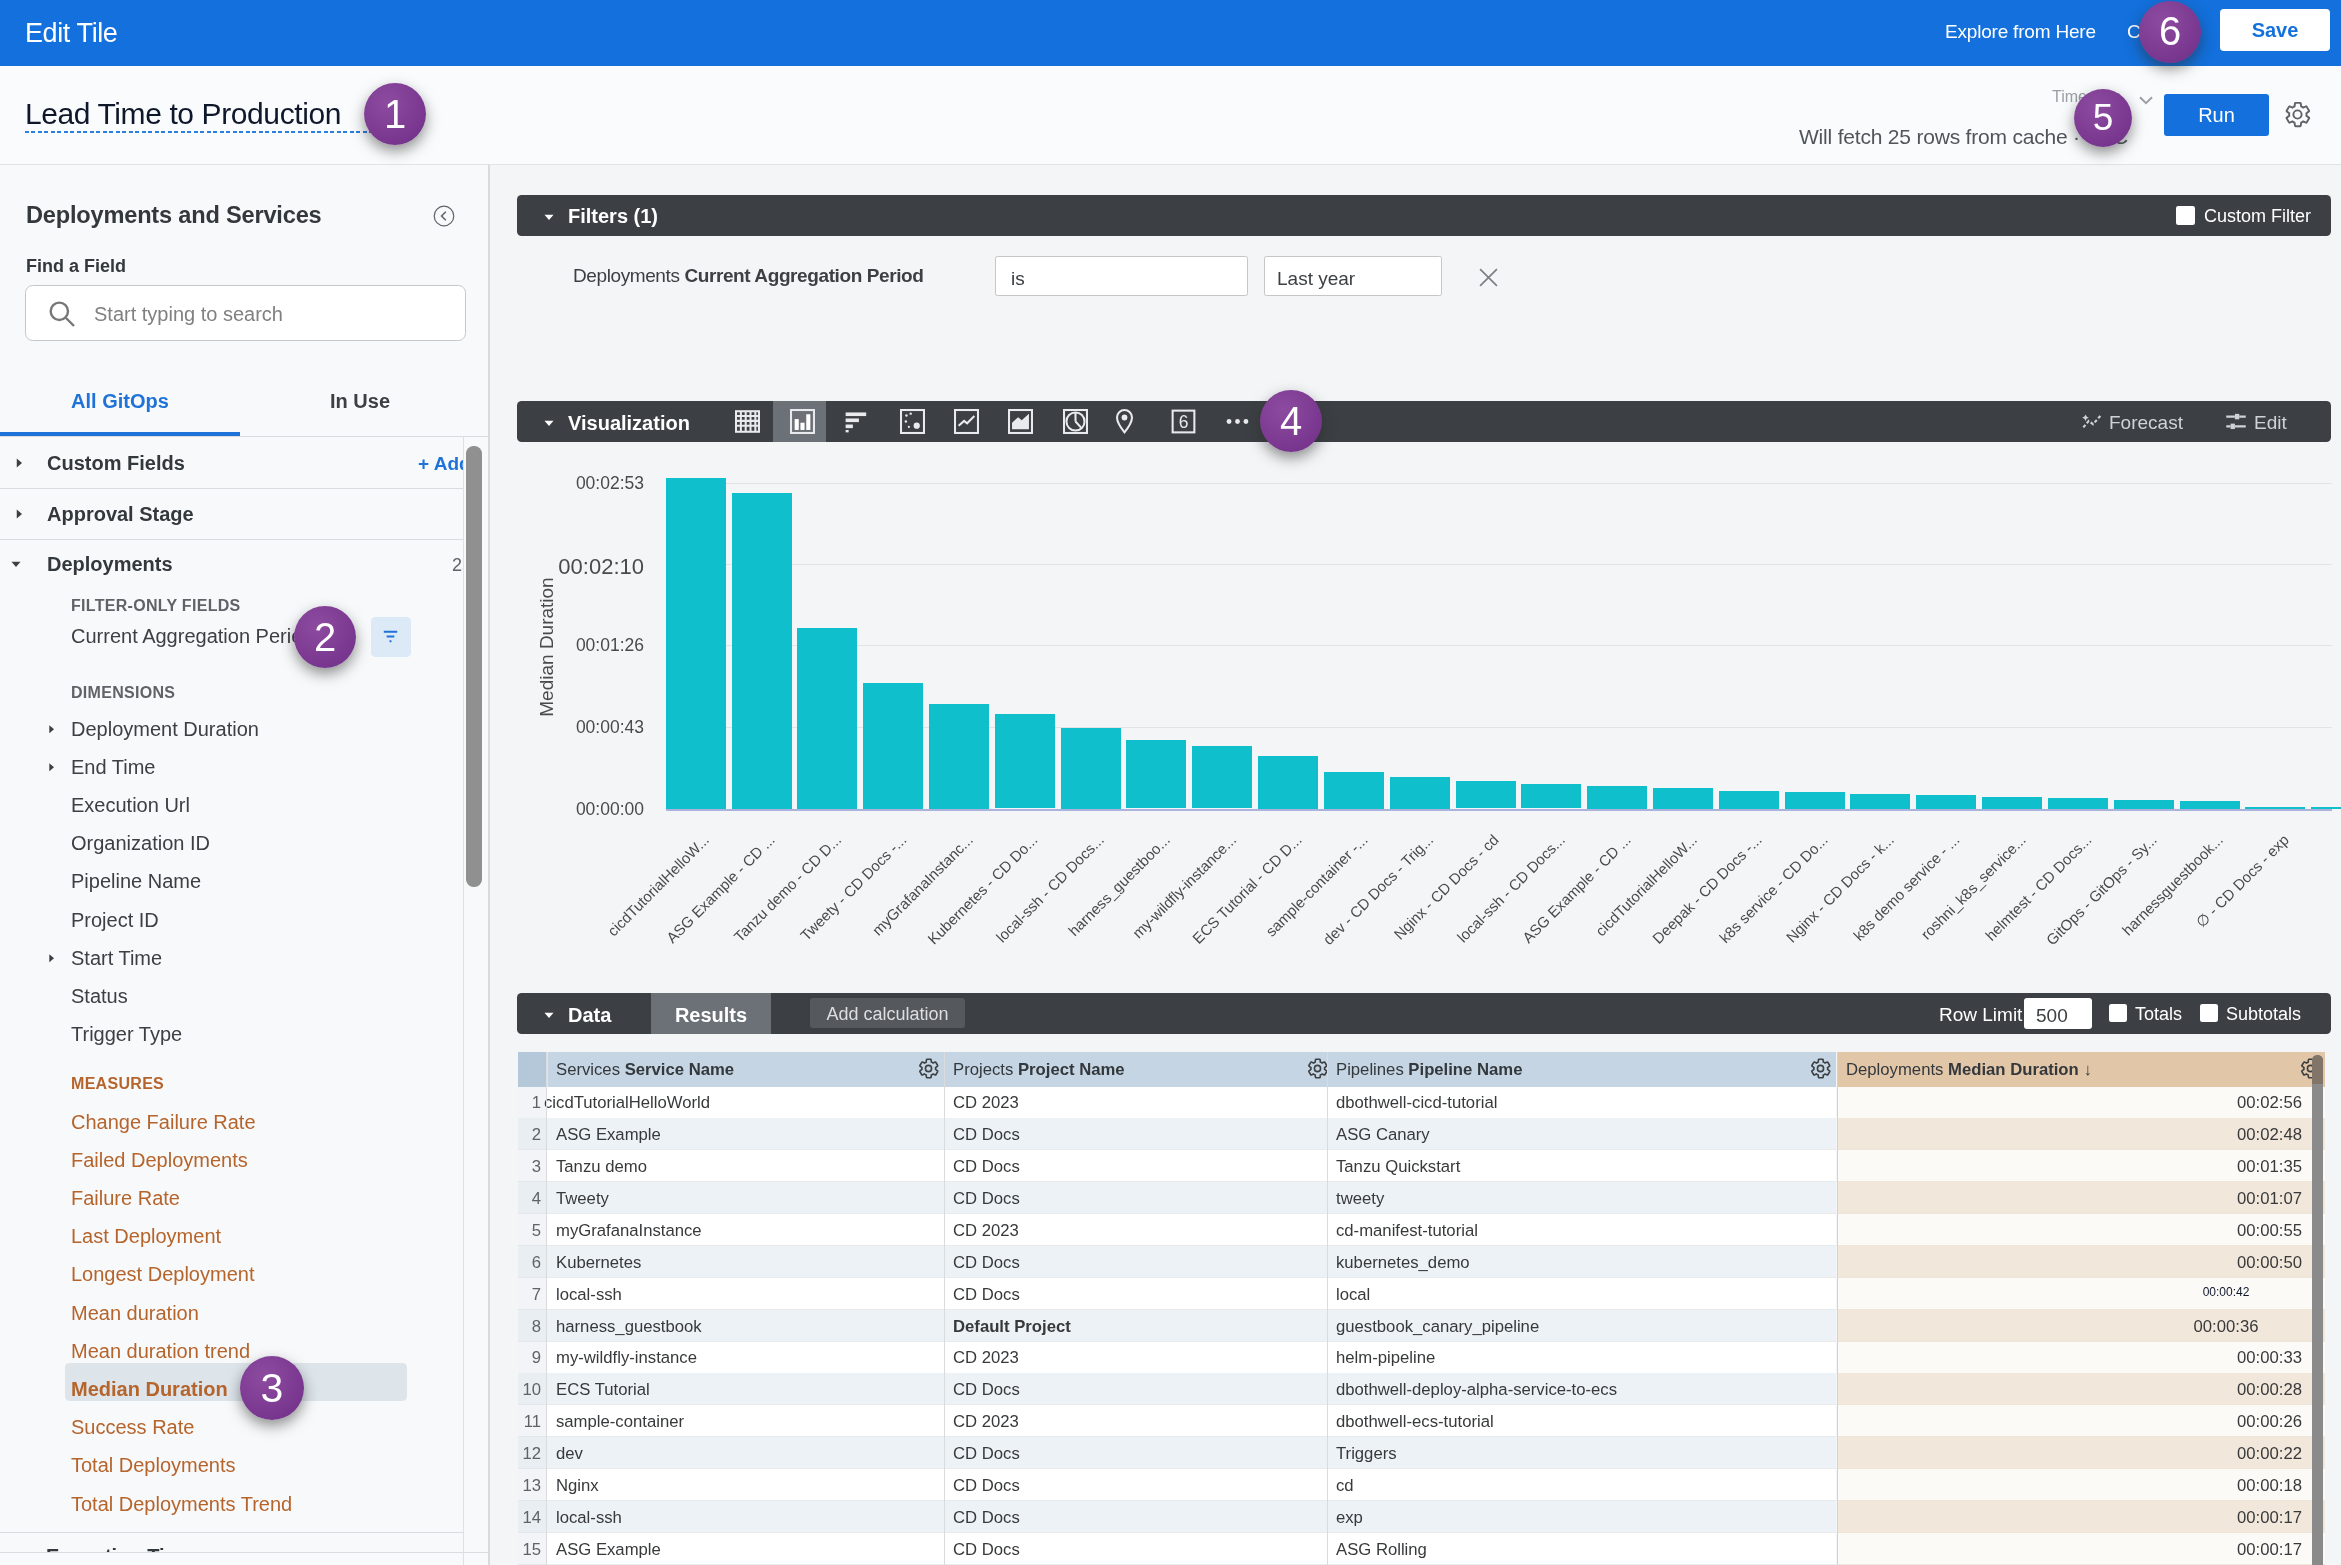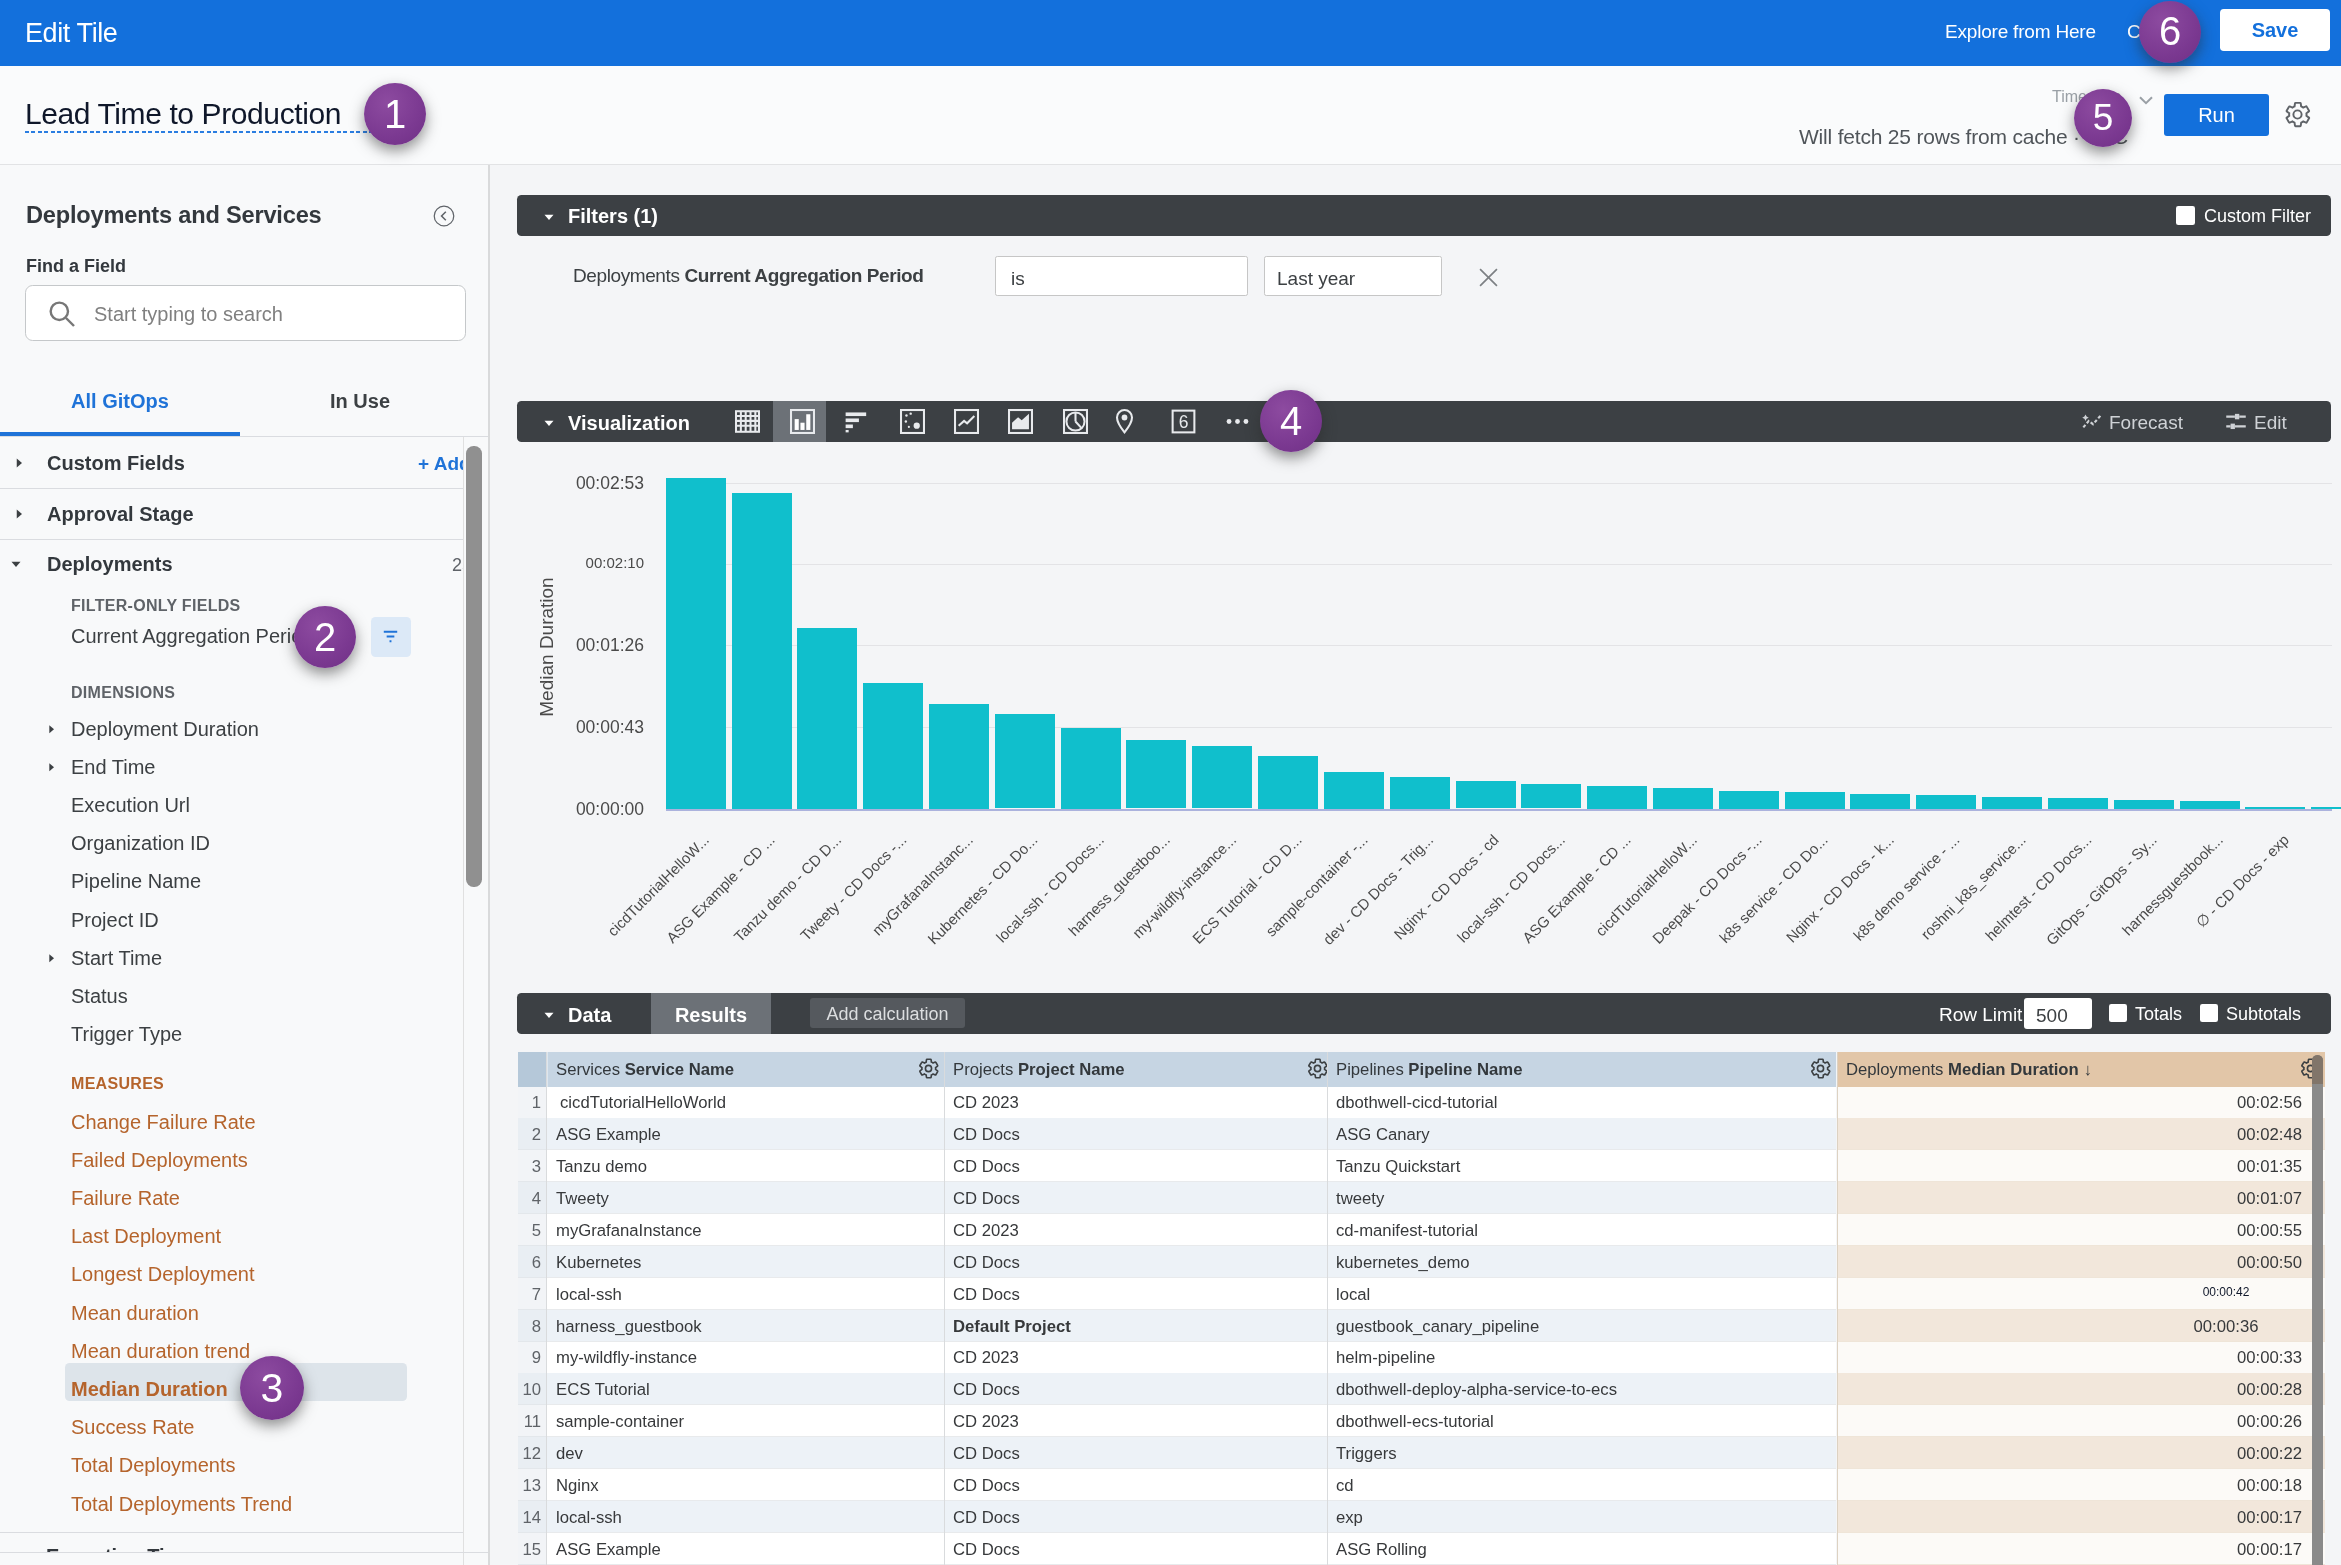--- a/index.html
+++ b/index.html
@@ -202,21 +202,21 @@
       <rect x="7" y="13.5" width="4" height="5" fill="#cfd2d6" stroke="none"></rect>
     </g>
   </svg>
 <div class="abs" style="left:2254px;top:412px;font-size:19px;color:#cfd2d6;">Edit</div>
 <div class="abs" style="left:666px;top:483px;width:1666px;height:0.8px;background:#e3e3e6;"></div>
 <div class="abs" style="left:666px;top:564px;width:1666px;height:0.8px;background:#e3e3e6;"></div>
 <div class="abs" style="left:666px;top:645px;width:1666px;height:0.8px;background:#e3e3e6;"></div>
 <div class="abs" style="left:666px;top:727px;width:1666px;height:0.8px;background:#e3e3e6;"></div>
 <div class="abs" style="left:666px;top:809px;width:1666px;height:1.5px;background:#abb2dd;"></div>
 <div class="abs" style="left:492px;top:473px;width:152px;text-align:right;font-size:17.5px;color:#4a4a4a;">00:02:53</div>
-<div class="abs" style="left:492px;top:554px;width:152px;text-align:right;font-size:15px;color:#4a4a4a;">00:02:10</div>
+<div class="abs" style="left:492px;top:554px;width:152px;text-align:right;font-size:22px;color:#4a4a4a;">00:02:10</div>
 <div class="abs" style="left:492px;top:635px;width:152px;text-align:right;font-size:17.5px;color:#4a4a4a;">00:01:26</div>
 <div class="abs" style="left:492px;top:717px;width:152px;text-align:right;font-size:17.5px;color:#4a4a4a;">00:00:43</div>
 <div class="abs" style="left:492px;top:799px;width:152px;text-align:right;font-size:17.5px;color:#4a4a4a;">00:00:00</div>
 <div class="abs" style="left:433px;top:636px;width:228px;text-align:center;font-size:19px;color:#4a4a4a;transform:rotate(-90deg);transform-origin:center;">Median Duration</div>
 <div class="abs" style="left:666px;top:478px;width:60px;height:331px;background:#10bfcc;"></div>
 <div class="abs" style="left:732px;top:493px;width:60px;height:316px;background:#10bfcc;"></div>
 <div class="abs" style="left:797px;top:628px;width:60px;height:181px;background:#10bfcc;"></div>
 <div class="abs" style="left:863px;top:683px;width:60px;height:126px;background:#10bfcc;"></div>
 <div class="abs" style="left:929px;top:704px;width:60px;height:105px;background:#10bfcc;"></div>
 <div class="abs" style="left:995px;top:714px;width:60px;height:94px;background:#10bfcc;"></div>
@@ -302,21 +302,21 @@
   </svg>
 <div class="abs" style="left:1846px;top:1060px;font-size:16.7px;color:#33383c;">Deployments <b>Median Duration</b> <span style="font-weight:normal;">↓</span></div>
 <svg class="abs" style="left:2299px;top:1057px;" width="23" height="23" viewBox="0 0 24 24">
     <path fill="none" stroke="#3c4043" stroke-width="1.7" d="M19.4 13c.04-.32.06-.66.06-1s-.02-.68-.07-1l2.03-1.58c.18-.14.23-.41.11-.61l-1.92-3.32c-.12-.22-.37-.29-.59-.22l-2.39.96c-.5-.38-1.03-.7-1.62-.94L14.7 2.81c-.04-.24-.24-.41-.48-.41h-3.84c-.24 0-.43.17-.47.41l-.36 2.54c-.59.24-1.13.57-1.62.94l-2.39-.96c-.22-.08-.47 0-.59.22L3.03 8.87c-.12.21-.08.47.11.61L5.17 11c-.05.32-.08.67-.08 1s.03.68.07 1l-2.03 1.58c-.18.14-.23.41-.11.61l1.92 3.32c.12.22.37.29.59.22l2.39-.96c.5.38 1.03.7 1.62.94l.36 2.54c.05.24.24.41.48.41h3.84c.24 0 .44-.17.47-.41l.36-2.54c.59-.24 1.13-.56 1.62-.94l2.39.96c.22.08.47 0 .59-.22l1.92-3.32c.12-.22.07-.47-.11-.61L19.4 13z"></path>
     <circle cx="12" cy="12" r="3.2" fill="none" stroke="#3c4043" stroke-width="1.7"></circle>
   </svg>
 <div class="abs" style="left:518px;top:1087px;width:28px;height:32px;background:#f2f4f7;border-bottom:0.8px solid #e3e7eb;"></div>
 <div class="abs" style="left:546px;top:1087px;width:1290px;height:32px;background:#ffffff;border-bottom:0.8px solid #e8eaec;"></div>
 <div class="abs" style="left:1837px;top:1087px;width:488px;height:32px;background:#fcfaf7;border-bottom:0.8px solid #efe5d8;"></div>
 <div class="abs" style="left:508px;top:1093px;width:33px;text-align:right;font-size:16.7px;color:#5f6368;">1</div>
-<div class="abs" style="left:560px;top:1093px;font-size:16.7px;color:#37393b;">cicdTutorialHelloWorld</div>
+<div class="abs" style="left:544px;top:1093px;font-size:16.7px;color:#37393b;">cicdTutorialHelloWorld</div>
 <div class="abs" style="left:953px;top:1093px;font-size:16.7px;color:#37393b;">CD 2023</div>
 <div class="abs" style="left:1336px;top:1093px;font-size:16.7px;color:#37393b;">dbothwell-cicd-tutorial</div>
 <div class="abs" style="left:2150px;top:1093px;width:152px;text-align:right;font-size:16.7px;color:#37393b;">00:02:56</div>
 <div class="abs" style="left:518px;top:1118px;width:28px;height:32px;background:#e9eef3;border-bottom:0.8px solid #e3e7eb;"></div>
 <div class="abs" style="left:546px;top:1118px;width:1290px;height:32px;background:#edf2f7;border-bottom:0.8px solid #e8eaec;"></div>
 <div class="abs" style="left:1837px;top:1118px;width:488px;height:32px;background:#f2e7db;border-bottom:0.8px solid #efe5d8;"></div>
 <div class="abs" style="left:508px;top:1125px;width:33px;text-align:right;font-size:16.7px;color:#5f6368;">2</div>
 <div class="abs" style="left:556px;top:1125px;font-size:16.7px;color:#37393b;">ASG Example</div>
 <div class="abs" style="left:953px;top:1125px;font-size:16.7px;color:#37393b;">CD Docs</div>
 <div class="abs" style="left:1336px;top:1125px;font-size:16.7px;color:#37393b;">ASG Canary</div>

